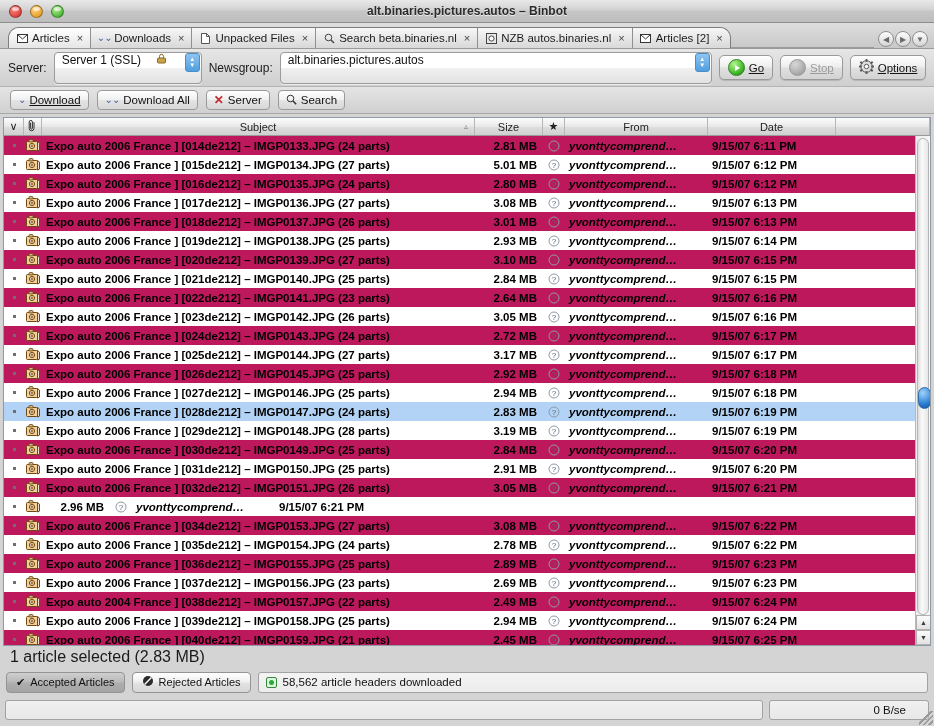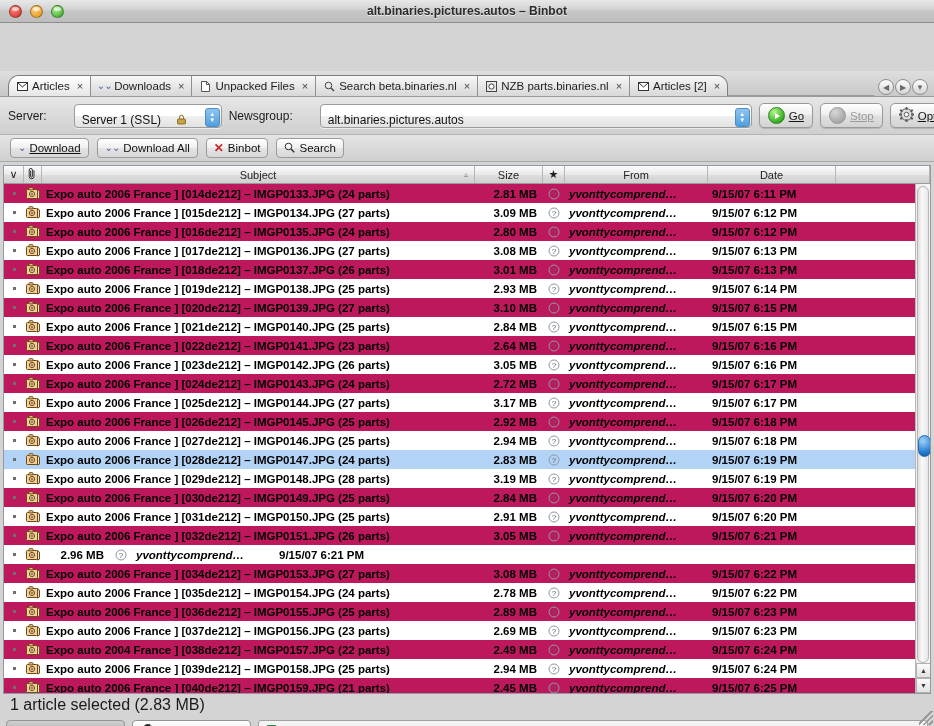--- a/index.html
+++ b/index.html
@@ -68,21 +68,20 @@
   
   .tabbar {
     height: 26px;
     background: linear-gradient(to bottom, #dedede, #c8c8c8);
     border-bottom: 1px solid #9a9a9a;
     display: flex;
     align-items: flex-end;
     padding-left: 8px;
     position: relative;
     box-sizing: border-box;
-    margin-top: 48px;
   }
   .tabstrip {
     display: flex;
     align-items: stretch;
     height: 21px;
     border: 1px solid #7d7d7d;
     border-bottom: none;
     border-radius: 11px 11px 0 0;
     background: linear-gradient(to bottom, #fbfbfb, #dcdcdc);
     overflow: hidden;
@@ -143,30 +142,29 @@
     align-items: center;
     padding: 0 8px;
     gap: 7px;
     box-sizing: border-box;
   }
   .tb-label {
     font-size: 12px;
     color: #1b1b1b;
   }
   .popup {
-    height: 24px;
+    height: 32px;
     border: 1px solid #9b9b9b;
     border-radius: 4px;
     background: linear-gradient(to bottom, #ffffff 0%, #ffffff 50%, #f0f0f0 51%, #e2e2e2 100%);
     display: flex;
-    align-items: flex-end;
+    align-items: flex-start;
     position: relative;
     box-sizing: border-box;
     box-shadow: 0 1px 0 rgba(255,255,255,0.6);
-    margin-left: 20px;
   }
   .popup .pval {
     font-size: 12px;
     color: #111;
     padding-left: 7px;
     white-space: nowrap;
     overflow: hidden;
   }
   .popup .lock {
     margin-left: auto;
@@ -549,21 +547,21 @@
         <span class="tabclose">×</span>
       </div>
 
       <div class="tab">
         <span class="tabicon">
           <svg width="11" height="11" viewBox="0 0 11 11">
               <rect x="0.5" y="0.5" width="10" height="10" fill="#e8e8e8" stroke="#444"></rect>
               <circle cx="5.5" cy="5.5" r="2.6" fill="#fff" stroke="#444"></circle>
             </svg>
         </span>
-        <span>NZB parts.binaries.nl</span>
+        <span>NZB autos.binaries.nl</span>
         <span class="tabclose">×</span>
       </div>
 
       <div class="tab">
         <span class="tabicon">
           <svg width="11" height="9" viewBox="0 0 11 9">
               <rect x="0.5" y="0.5" width="10" height="8" fill="#fff" stroke="#333"></rect>
               <path d="M0.5 0.5 L5.5 5 L10.5 0.5" fill="none" stroke="#333"></path>
             </svg>
         </span>
@@ -638,21 +636,21 @@
     <div class="sbtn">
       <span class="chev">⌄</span>
       <span class="uline">Download</span>
     </div>
     <div class="sbtn">
       <span class="chev">⌄⌄</span>
       <span>Download All</span>
     </div>
     <div class="sbtn">
       <span class="redx">✕</span>
-      <span>Binbot</span>
+      <span>Server</span>
     </div>
     <div class="sbtn">
       <span>
         <svg width="11" height="11" viewBox="0 0 11 11">
             <circle cx="4.5" cy="4.5" r="3.3" fill="none" stroke="#333"></circle>
             <line x1="7" y1="7" x2="10.2" y2="10.2" stroke="#333" stroke-width="1.5"></line>
           </svg>
       </span>
       <span>Search</span>
     </div>
@@ -721,21 +719,21 @@
           <div class="camicon">
             <svg width="14" height="13" viewBox="0 0 14 13">
               <rect x="0.5" y="2.5" width="11" height="9" rx="1" fill="#f7cf96" stroke="#6b4a16"></rect>
               <rect x="3" y="0.7" width="4" height="2.2" rx="0.6" fill="#f7cf96" stroke="#6b4a16"></rect>
               <circle cx="6" cy="7" r="2.6" fill="#fff" stroke="#6b4a16"></circle>
               <circle cx="6" cy="7" r="1.2" fill="#e8a13c" stroke="#6b4a16" stroke-width="0.6"></circle>
               <path d="M11.5 2.5 l2 1.6 v7 l-2 0.9 z" fill="#e8e0d2" stroke="#6b4a16"></path>
             </svg>
           </div>
           <div class="td subject c-subj">Expo auto 2006 France ] [015de212] – IMGP0134.JPG (27 parts)</div>
-          <div class="td size c-size">3.09 MB</div>
+          <div class="td size c-size">5.01 MB</div>
           <div class="qmark">
             <svg width="12" height="12" viewBox="0 0 12 12">
               <circle cx="6" cy="6" r="5" fill="none" stroke="#8e9aa6"></circle>
               <text x="6" y="8.8" font-size="8" text-anchor="middle" fill="#55606b" font-family="Liberation Sans, sans-serif">?</text>
             </svg>
           </div>
           <div class="td from c-from">yvonttycomprend…</div>
           <div class="td date c-date">9/15/07 6:12 PM</div>
         </div>
         <div class="trow even">

